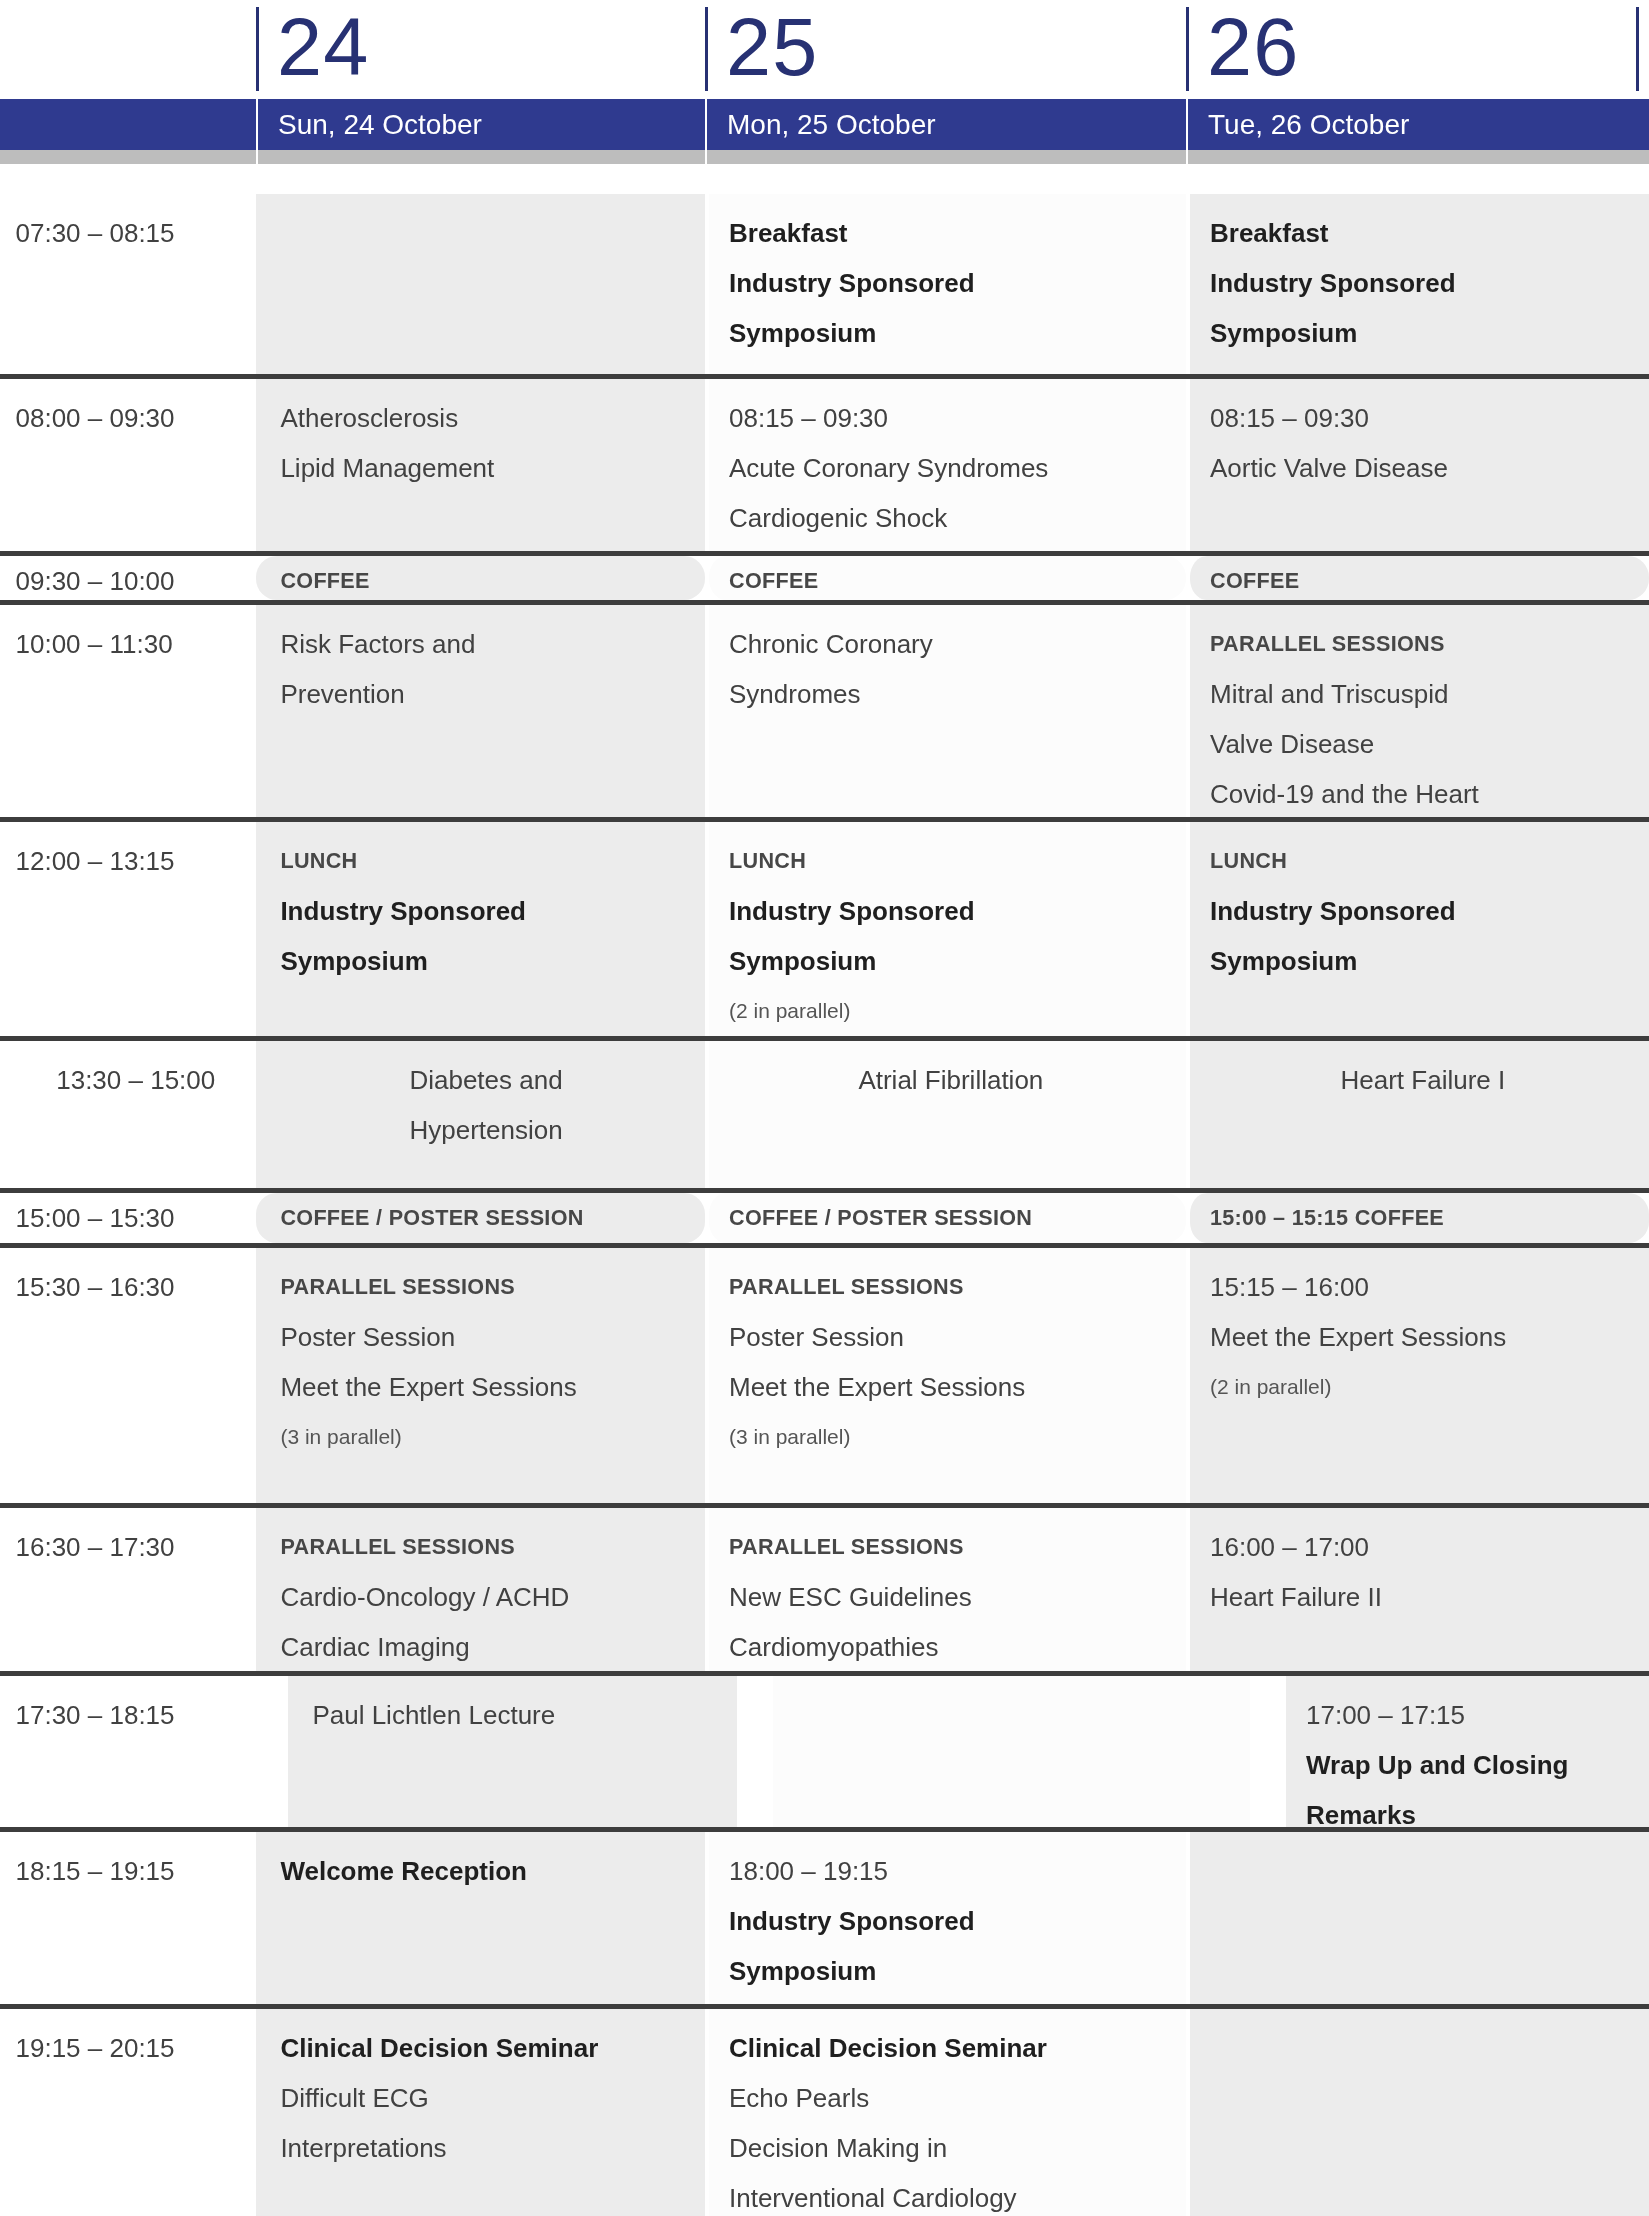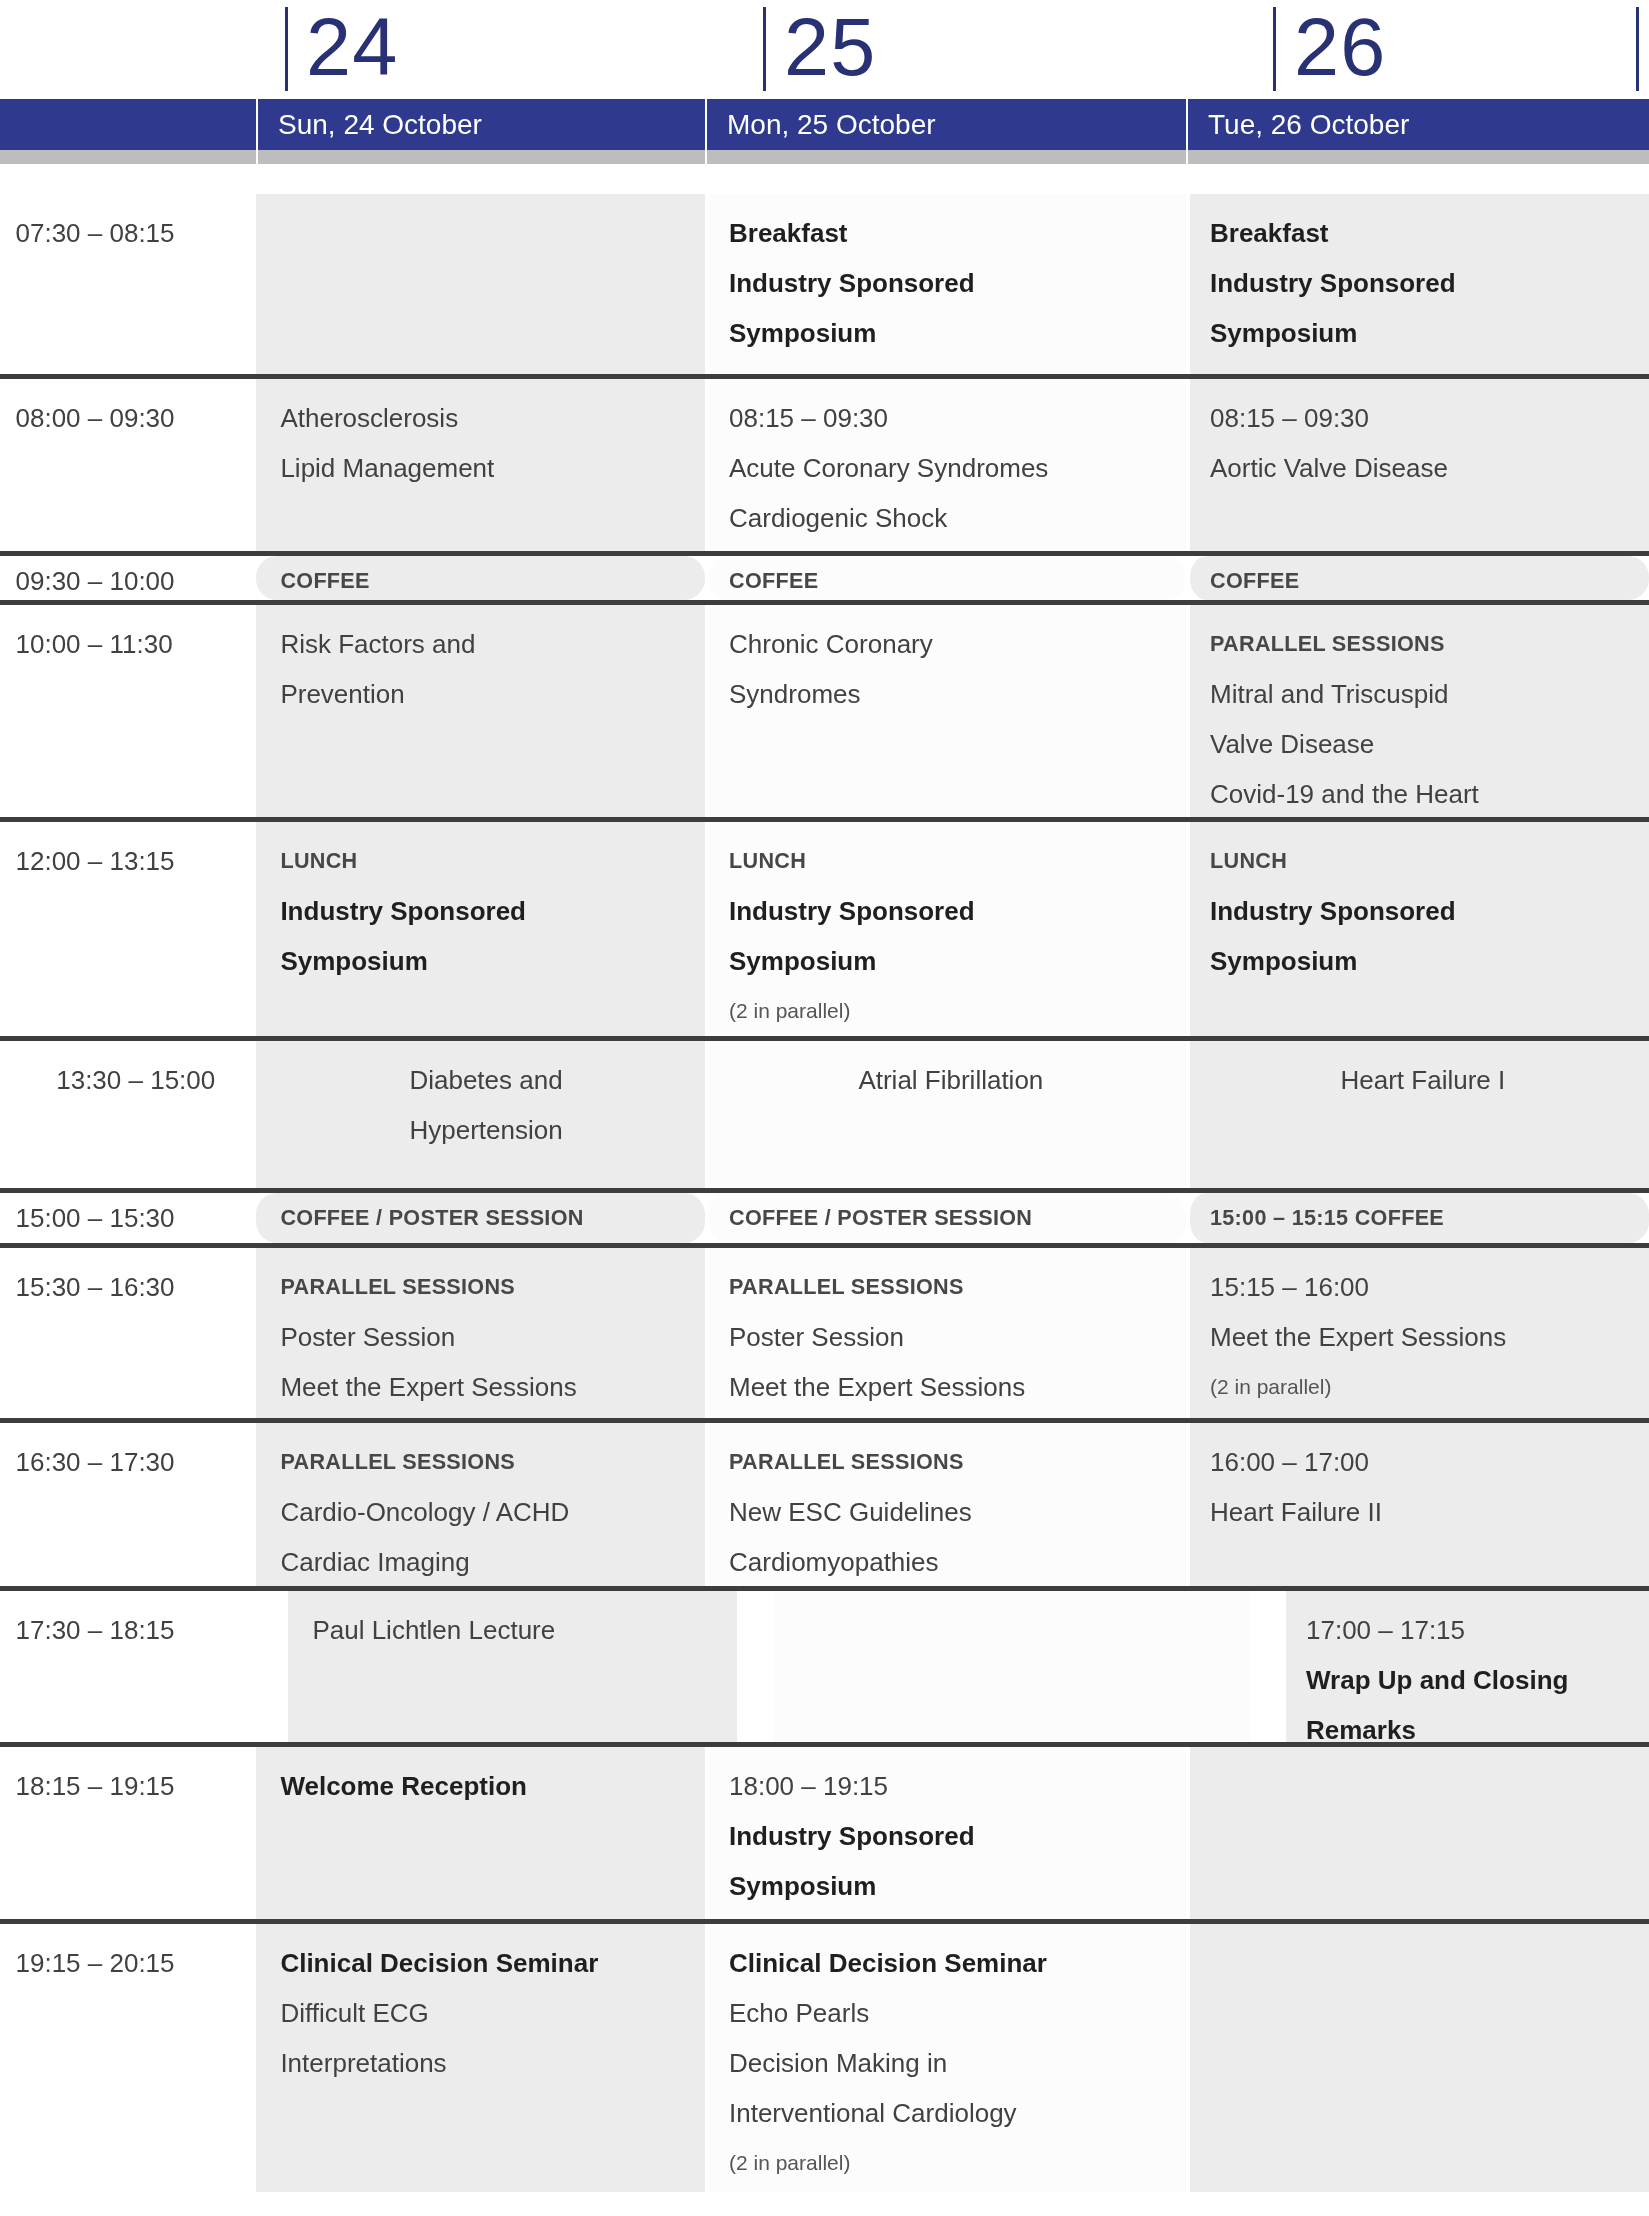--- a/index.html
+++ b/index.html
@@ -12,21 +12,21 @@
     --txt:#414141;
     --txtbold:#1f1f1f;
   }
   *{box-sizing:border-box;margin:0;padding:0;}
   body{background:#ffffff;font-family:"Liberation Sans", sans-serif;}
   .page{width:1650px;height:2216px;background:#fff;overflow:hidden;position:relative;}
 
   .grid{display:grid;grid-template-columns:256px 449px 481px 463px;}
 
   
-  .daynum-strip{height:99px;gap:29px;}
+  .daynum-strip{height:99px;}
   .daynum-cell{position:relative;}
   .daynum-cell .vline{position:absolute;left:0;top:6.7px;width:3.3px;height:84px;background:var(--navy);}
   .daynum-cell .num{display:block;padding-left:21px;font-size:81px;line-height:94px;font-weight:400;color:var(--navy);letter-spacing:1.1px;}
   .right-vline{position:absolute;top:6.7px;right:11px;width:3.3px;height:84px;background:var(--navy);}
 
   
   .blue-band{height:51px;}
   .blue-band .bcell{background:var(--blue);}
   .blue-band .bcell.sep{border-left:2.2px solid #fff;}
   .blue-band .blabel{display:block;padding-left:20px;font-size:28px;line-height:51px;color:#fff;font-weight:400;}
@@ -219,21 +219,21 @@
           <div class="line caps">COFFEE / POSTER SESSION</div>
         </div>
     <div class="cell day mon">
           <div class="line caps">COFFEE / POSTER SESSION</div>
         </div>
     <div class="cell day tue">
           <div class="line caps">15:00 – 15:15 COFFEE</div>
         </div>
   </div>
 
-  <div class="grid band" style="height: 175px;">
+  <div class="grid band" style="height: 260px;">
     <div class="cell time">
       <span class="line">15:30 – 16:30</span>
     </div>
     <div class="cell day sun">
           <div class="line caps">PARALLEL SESSIONS</div>
           <div class="line normal">Poster Session</div>
           <div class="line normal">Meet the Expert Sessions</div>
           <div class="line small">(3 in parallel)</div>
         </div>
     <div class="cell day mon">

